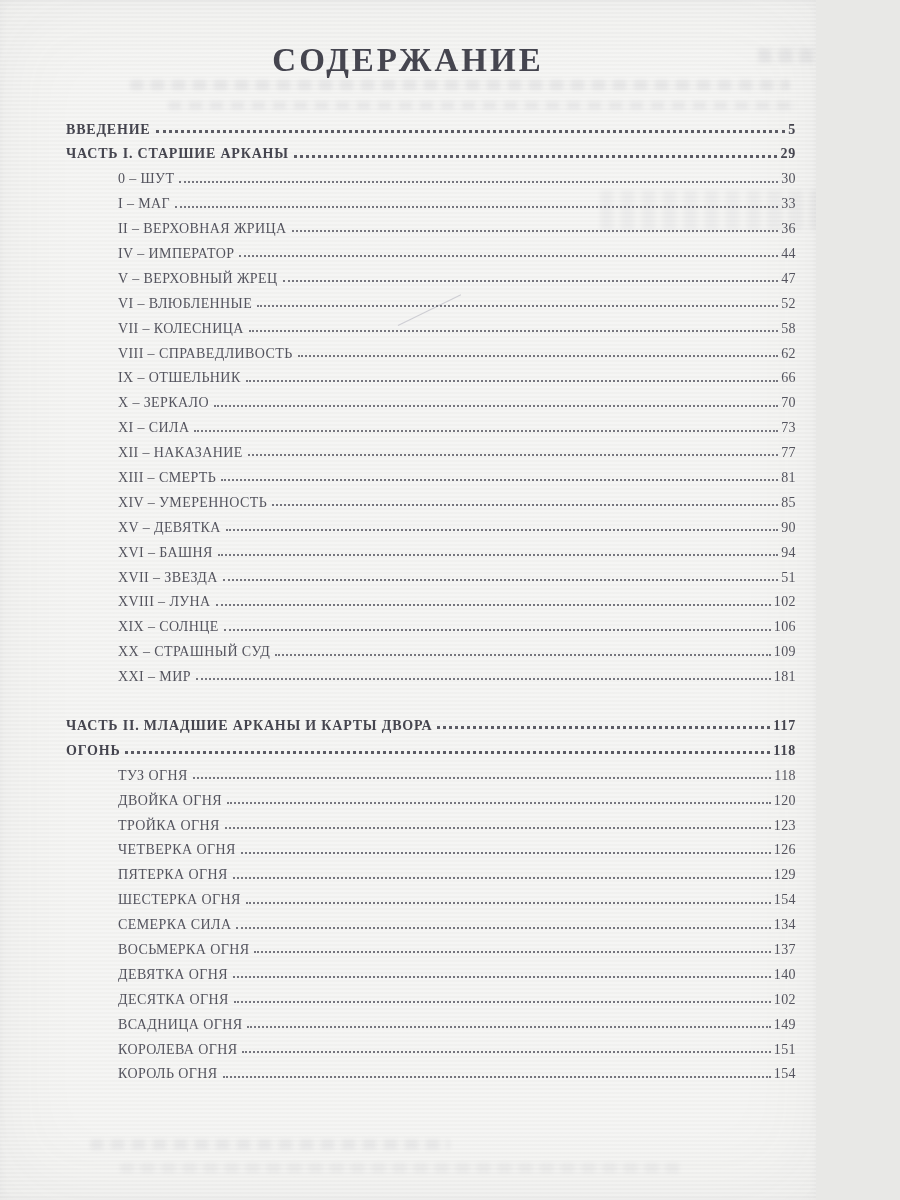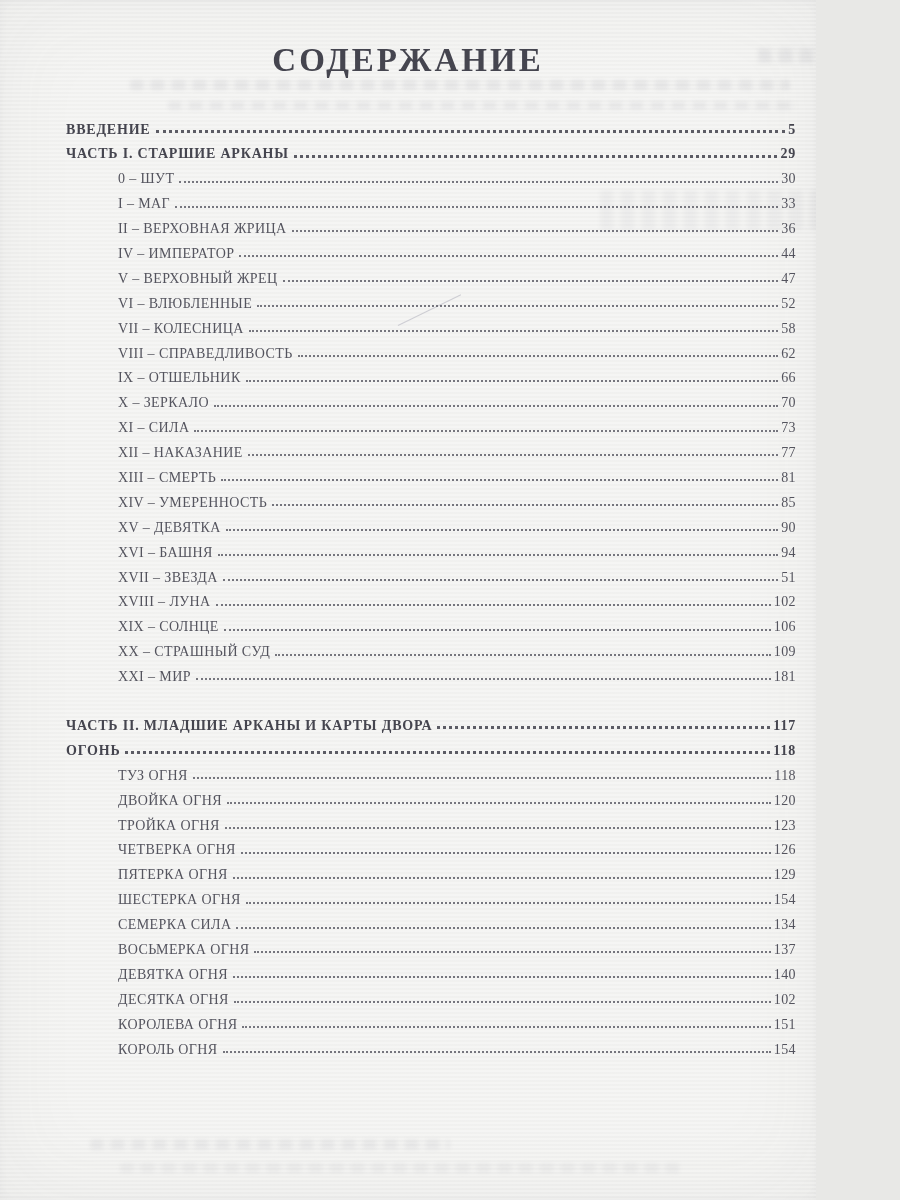--- a/index.html
+++ b/index.html
@@ -296,20 +296,25 @@
         <span class="label">ДЕВЯТКА ОГНЯ</span>
         <span class="dots"></span>
         <span class="pagenum">140</span>
       </div>
       <div class="toc-row lvl1">
         <span class="label">ДЕСЯТКА ОГНЯ</span>
         <span class="dots"></span>
         <span class="pagenum">102</span>
       </div>
       <div class="toc-row lvl1">
+        <span class="label">ВСАДНИЦА ОГНЯ</span>
+        <span class="dots"></span>
+        <span class="pagenum">149</span>
+      </div>
+      <div class="toc-row lvl1">
         <span class="label">КОРОЛЕВА ОГНЯ</span>
         <span class="dots"></span>
         <span class="pagenum">151</span>
       </div>
       <div class="toc-row lvl1">
         <span class="label">КОРОЛЬ ОГНЯ</span>
         <span class="dots"></span>
         <span class="pagenum">154</span>
       </div>
     </div>

